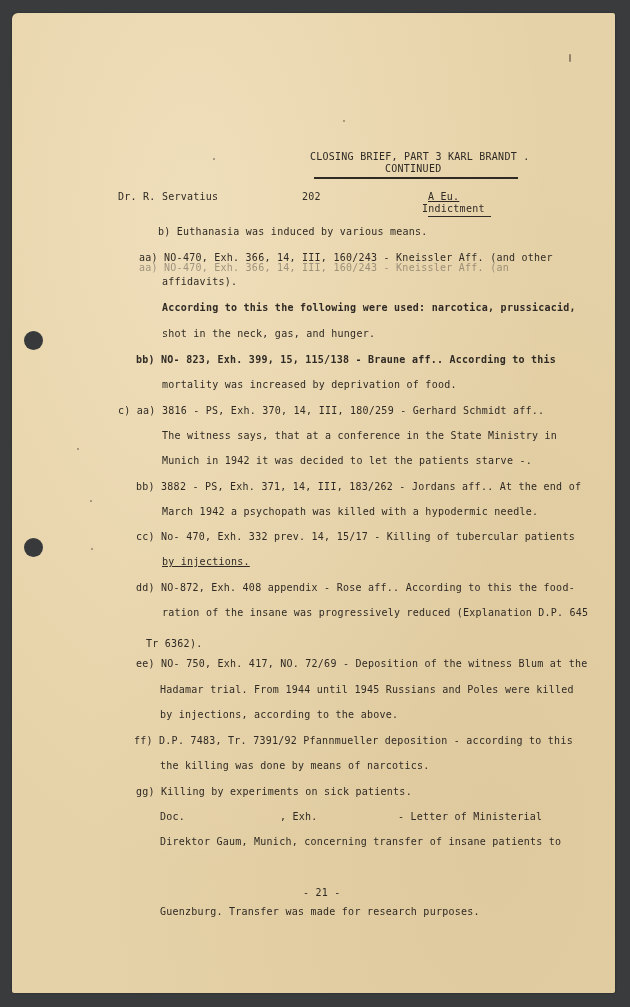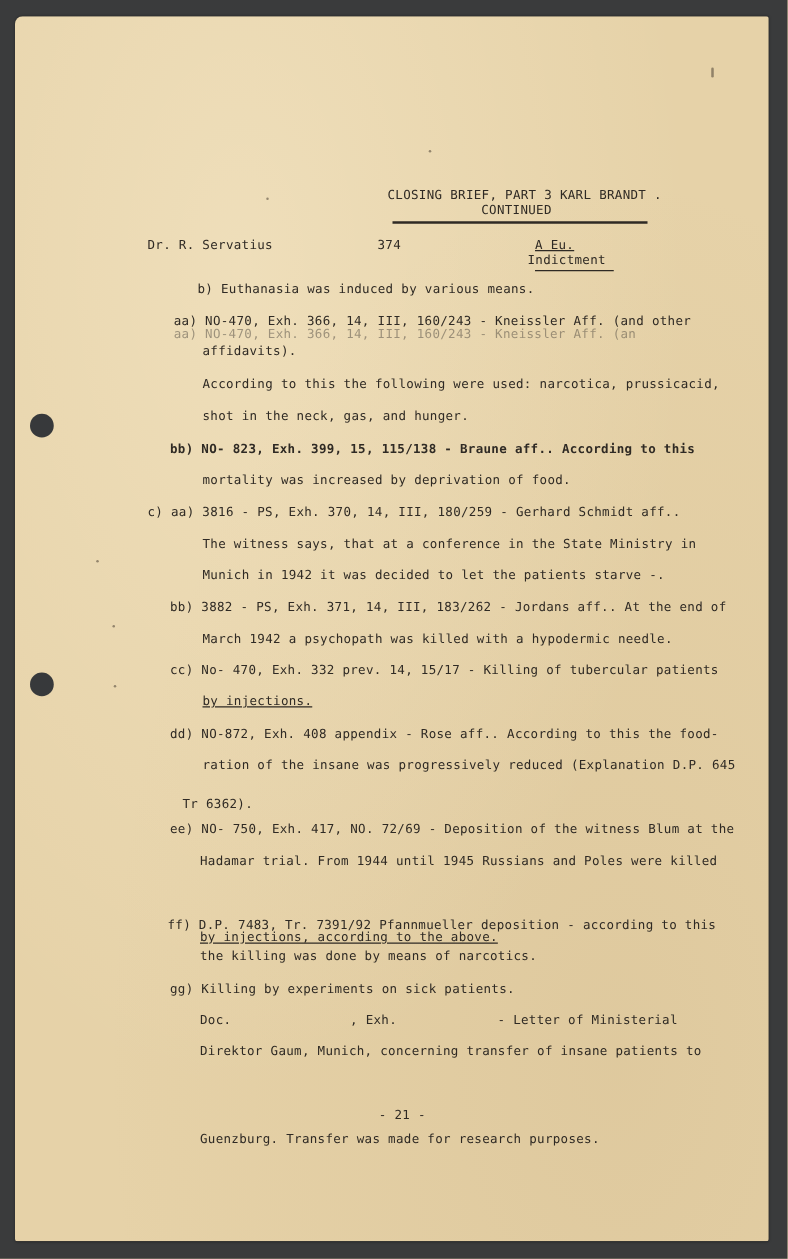--- a/index.html
+++ b/index.html
@@ -48,31 +48,31 @@
 <div class="mark" style="left:90px; top:500px;"></div>
 <div class="mark" style="left:91px; top:548px;"></div>
 <div class="mark" style="left:343px; top:120px;"></div>
 <div class="mark" style="left:213px; top:158px;"></div>
 
 <div class="t" style="left:310px; top:151px;">CLOSING BRIEF, PART 3 KARL BRANDT .</div>
 <div class="t" style="left:385px; top:163px;">CONTINUED</div>
 <div class="rule" style="left:314px; top:177px; width:204px;"></div>
 
 <div class="t" style="left:118px; top:191px;">Dr. R. Servatius</div>
-<div class="t" style="left:302px; top:191px;">374</div>
+<div class="t" style="left:302px; top:191px;">202</div>
 <div class="t u" style="left:428px; top:191px;">A Eu.</div>
 <div class="t" style="left:422px; top:203px;">Indictment</div>
 <div class="rule" style="left:428px; top:216px; width:63px; height:1px;"></div>
 
 <div class="t" style="left:118px; top:226px;margin-left:40px;">b) Euthanasia was induced by various means.</div>
 
 <div class="t" style="left:139px; top:252px;">aa) NO-470, Exh. 366, 14, III, 160/243 - Kneissler Aff. (and other</div>
 <div class="t faded" style="left:139px; top:262px;">aa) NO-470, Exh. 366, 14, III, 160/243 - Kneissler Aff. (an</div>
 <div class="t" style="left:162px; top:276px;">affidavits).</div>
-<div class="t" style="left:162px; top:302px;">According to this the following were used: narcotica, prussicacid,</div>
+<div class="t" style="left:162px; top:302px;font-weight:bold;">According to this the following were used: narcotica, prussicacid,</div>
 <div class="t" style="left:162px; top:328px;">shot in the neck, gas, and hunger.</div>
 
 <div class="t" style="left:136px; top:354px;font-weight:bold;">bb) NO- 823, Exh. 399, 15, 115/138 - Braune aff.. According to this</div>
 <div class="t" style="left:162px; top:379px;">mortality was increased by deprivation of food.</div>
 
 <div class="t" style="left:118px; top:405px;">c) aa) 3816 - PS, Exh. 370, 14, III, 180/259 - Gerhard Schmidt aff..</div>
 <div class="t" style="left:162px; top:430px;">The witness says, that at a conference in the State Ministry in</div>
 <div class="t" style="left:162px; top:455px;">Munich in 1942 it was decided to let the patients starve -.</div>
 
 <div class="t" style="left:136px; top:481px;">bb) 3882 - PS, Exh. 371, 14, III, 183/262 - Jordans aff.. At the end of</div>
@@ -80,21 +80,21 @@
 
 <div class="t" style="left:136px; top:531px;">cc) No- 470, Exh. 332 prev. 14, 15/17 - Killing of tubercular patients</div>
 <div class="t" style="left:162px; top:556px;text-decoration:underline;">by injections.</div>
 
 <div class="t" style="left:136px; top:582px;">dd) NO-872, Exh. 408 appendix - Rose aff.. According to this the food-</div>
 <div class="t" style="left:162px; top:607px;">ration of the insane was progressively reduced (Explanation D.P. 645</div>
 <div class="t" style="left:146px; top:638px;">Tr 6362).</div>
 
 <div class="t" style="left:136px; top:658px;">ee) NO- 750, Exh. 417, NO. 72/69 - Deposition of the witness Blum at the</div>
 <div class="t" style="left:160px; top:684px;">Hadamar trial. From 1944 until 1945 Russians and Poles were killed</div>
-<div class="t" style="left:160px; top:745px;text-decoration:underline;">by injections, according to the above.</div>
+<div class="t" style="left:160px; top:709px;">by injections, according to the above.</div>
 
 <div class="t" style="left:134px; top:735px;">ff) D.P. 7483, Tr. 7391/92 Pfannmueller deposition - according to this</div>
 <div class="t" style="left:160px; top:760px;">the killing was done by means of narcotics.</div>
 
 <div class="t" style="left:136px; top:786px;">gg) Killing by experiments on sick patients.</div>
 <div class="t" style="left:160px; top:811px;">Doc.</div>
 <div class="t" style="left:280px; top:811px;">, Exh.</div>
 <div class="t" style="left:398px; top:811px;">- Letter of Ministerial</div>
 <div class="t" style="left:160px; top:836px;">Direktor Gaum, Munich, concerning transfer of insane patients to</div>
 <div class="t" style="left:160px; top:862px;margin-top:44px;">Guenzburg. Transfer was made for research purposes.</div>

